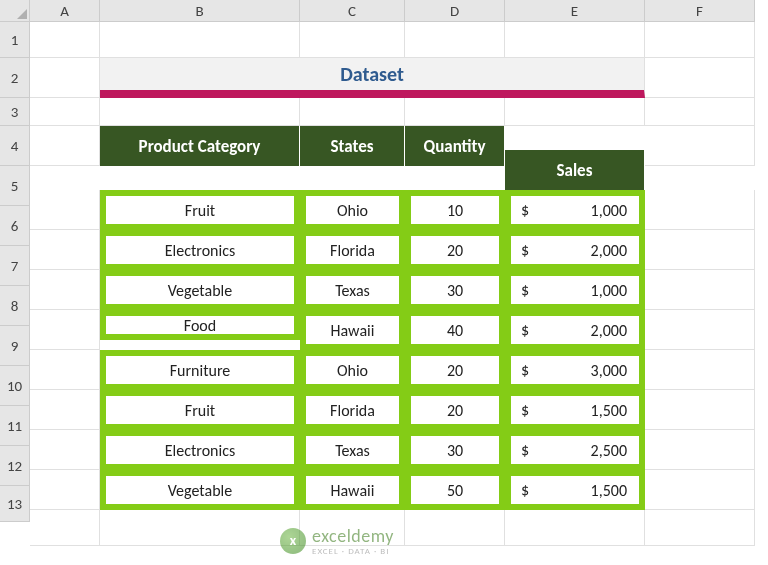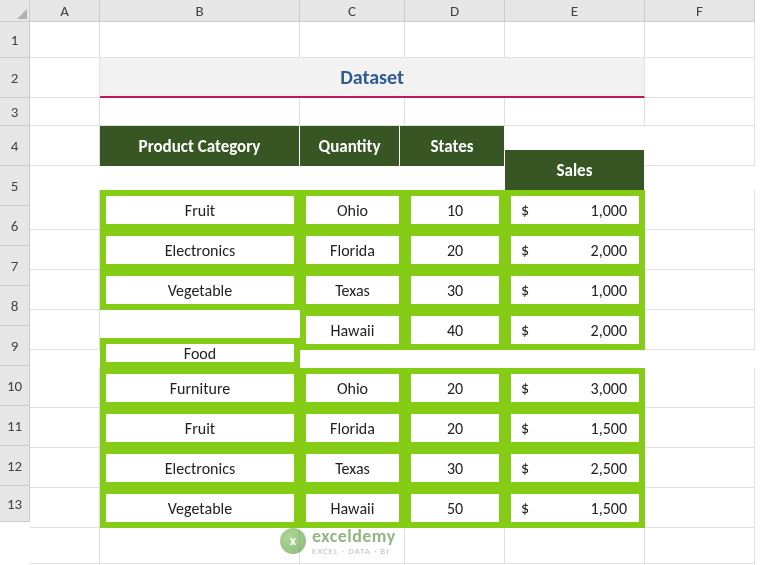--- a/index.html
+++ b/index.html
@@ -50,21 +50,21 @@
     border-bottom: 1px solid #e0e0e0;
     background: #fff;
     display: flex; align-items: center; justify-content: center;
     overflow: hidden;
   }
   .title-cell {
     font-weight: bold;
     color: #2f5b8f;
     font-size: 20px;
     background: #f2f2f2;
-    border-bottom: 2px solid #be185d;
+    border-bottom: 8px solid #be185d;
     justify-content: center;
   }
   .table-header {
     background: #375623;
     color: #fff;
     font-weight: bold;
     font-size: 17px;
     border-right: 1px solid #fff;
     border-bottom: none;
   }
@@ -85,21 +85,21 @@
     left: 280px; top: 525px;
     display: flex; align-items: center; gap: 6px;
     opacity: 0.55;
   }
   .watermark .logo {
     width: 26px; height: 26px; border-radius: 50%;
     background: radial-gradient(circle at 35% 35%, #6bb53f 0%, #3f8f1f 70%);
     display:flex; align-items:center; justify-content:center;
     color:#fff; font-weight:bold; font-size:14px;
   }
-  .watermark .txt1 { color:#3a7a1a; font-weight:bold; font-size:18px; letter-spacing:0.5px;}
+  .watermark .txt1 { color:#3a7a1a; font-weight:normal; font-size:18px; letter-spacing:0.5px;}
   .watermark .txt2 { color:#888; font-size:9px; letter-spacing:1px; display:block; margin-top:-2px;}
 </style>
 </head>
 <body>
 
 <div class="corner">
   <svg viewBox="0 0 10 10">
       <path d="M10 0 L10 10 L0 10 Z" fill="#b0b0b0"></path>
     </svg>
 </div>
@@ -145,22 +145,22 @@
       <div class="cell" style="width: 70px; height: 28px;"></div>
       <div class="cell" style="width: 200px; height: 28px;"></div>
       <div class="cell" style="width: 105px; height: 28px;"></div>
       <div class="cell" style="width: 100px; height: 28px;"></div>
       <div class="cell" style="width: 140px; height: 28px;"></div>
       <div class="cell" style="width: 110px; height: 28px;"></div>
     </div>
     <div class="grid-row">
       <div class="cell" style="width: 70px; height: 40px;"></div>
       <div class="cell table-header" style="width: 200px; height: 40px;">Product Category</div>
+      <div class="cell table-header" style="width: 105px; height: 40px;">States</div>
       <div class="cell table-header" style="width: 100px; height: 40px;">Quantity</div>
-      <div class="cell table-header" style="width: 105px; height: 40px;">States</div>
       <div class="cell table-header" style="width: 140px; height: 40px; margin-top: 24px;">Sales</div>
       <div class="cell" style="width: 110px; height: 40px;"></div>
     </div>
     <div class="grid-row">
       <div class="cell" style="width: 70px; height: 40px;"></div>
       <div class="cell data-cell" style="width: 200px; height: 40px;">Fruit</div>
       <div class="cell data-cell" style="width: 105px; height: 40px;">Ohio</div>
       <div class="cell data-cell" style="width: 100px; height: 40px;">10</div>
       <div class="cell data-cell sales-cell" style="width: 140px; height: 40px;">
         <span class="cur">$</span>
@@ -185,21 +185,21 @@
       <div class="cell data-cell" style="width: 105px; height: 40px;">Texas</div>
       <div class="cell data-cell" style="width: 100px; height: 40px;">30</div>
       <div class="cell data-cell sales-cell" style="width: 140px; height: 40px;">
         <span class="cur">$</span>
         <span class="amt">1,000</span>
       </div>
       <div class="cell" style="width: 110px; height: 40px;"></div>
     </div>
     <div class="grid-row">
       <div class="cell" style="width: 70px; height: 40px;"></div>
-      <div class="cell data-cell" style="width: 200px; height: 30px; margin-top: 28px;">Food</div>
+      <div class="cell data-cell" style="width: 200px; height: 30px;">Food</div>
       <div class="cell data-cell" style="width: 105px; height: 40px;">Hawaii</div>
       <div class="cell data-cell" style="width: 100px; height: 40px;">40</div>
       <div class="cell data-cell sales-cell" style="width: 140px; height: 40px;">
         <span class="cur">$</span>
         <span class="amt">2,000</span>
       </div>
       <div class="cell" style="width: 110px; height: 40px;"></div>
     </div>
     <div class="grid-row">
       <div class="cell" style="width: 70px; height: 40px;"></div>

